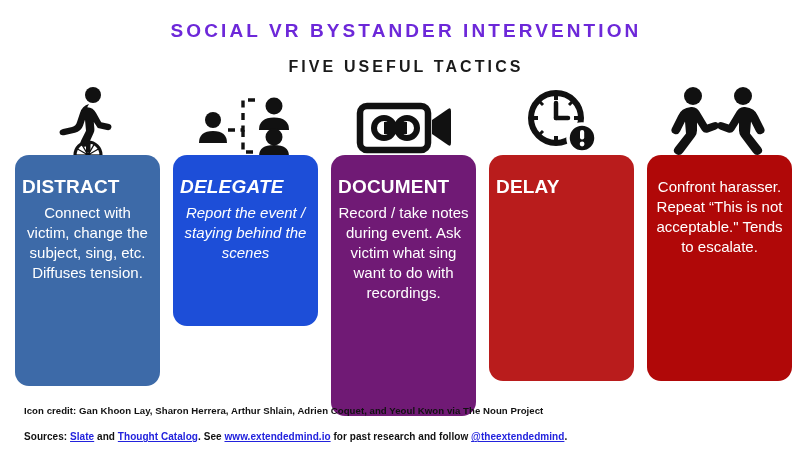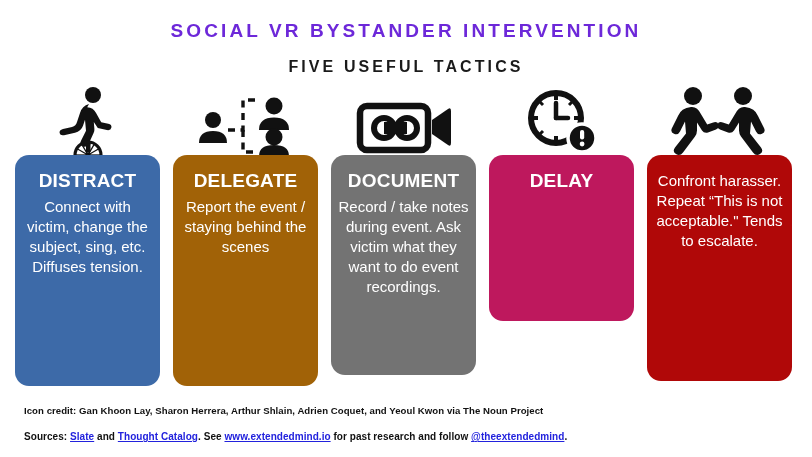--- a/index.html
+++ b/index.html
@@ -21,22 +21,22 @@
 
   
   .icon-row{position:absolute;left:0;top:84px;width:812px;height:72px;}
   .icon-cell{position:absolute;top:0;width:145px;height:72px;
     display:flex;align-items:flex-end;justify-content:center;}
   .icon-cell svg{display:block;}
 
   
   .card{
     position:absolute;width:145px;border-radius:14px;
-    box-sizing:border-box;padding:16px 7px 8px 7px;
-    display:flex;flex-direction:column;align-items:center;
+    box-sizing:border-box;padding:22px 7px 8px 7px;
+    display:flex;flex-direction:column;align-items:flex-start;
     color:#ffffff;text-align:center;
   }
   .card-title{
     font-size:19px;font-weight:bold;letter-spacing:.2px;line-height:1.1;
     margin-bottom:5px;white-space:nowrap;
   }
   .card-body{font-size:15px;line-height:1.33;font-weight:normal;}
 
   
   .footer{position:absolute;left:0;top:400px;width:812px;height:57px;padding-left:28px;}
@@ -153,31 +153,31 @@
       </svg>
     </div>
 
   </div>
 
   <div class="card" style="left:15px;top:155px;height:231px;background:#3d6aa8;">
     <div class="card-title">DISTRACT</div>
     <div class="card-body">Connect with victim, change the subject, sing, etc. Diffuses tension.</div>
   </div>
 
-  <div class="card" style="left:173px;top:155px;height:231px;background:#a16207;">
+  <div class="card" style="left:173px;top:155px;height:171px;background:#1d4ed8;font-style:italic;">
     <div class="card-title">DELEGATE</div>
     <div class="card-body">Report the event / staying behind the scenes</div>
   </div>
 
-  <div class="card" style="left:331px;top:155px;height:220px;background:#737373;">
+  <div class="card" style="left:331px;top:155px;height:261px;background:#701a75;">
     <div class="card-title">DOCUMENT</div>
-    <div class="card-body">Record / take notes during event. Ask victim what they want to do event recordings.</div>
+    <div class="card-body">Record / take notes during event. Ask victim what sing want to do with recordings.</div>
   </div>
 
-  <div class="card" style="left:489px;top:155px;height:166px;background:#be185d;">
+  <div class="card" style="left:489px;top:155px;height:226px;background:#b91c1c;">
     <div class="card-title">DELAY</div>
   </div>
 
   <div class="card" style="left:647px;top:155px;height:226px;background:#b00808;">
     <div class="card-body">Confront harasser. Repeat “This is not acceptable." Tends to escalate.</div>
   </div>
 
   <div class="footer">
 
     <div class="credit">Icon credit: Gan Khoon Lay, Sharon Herrera, Arthur Shlain, Adrien Coquet, and Yeoul Kwon via The Noun Project</div>

